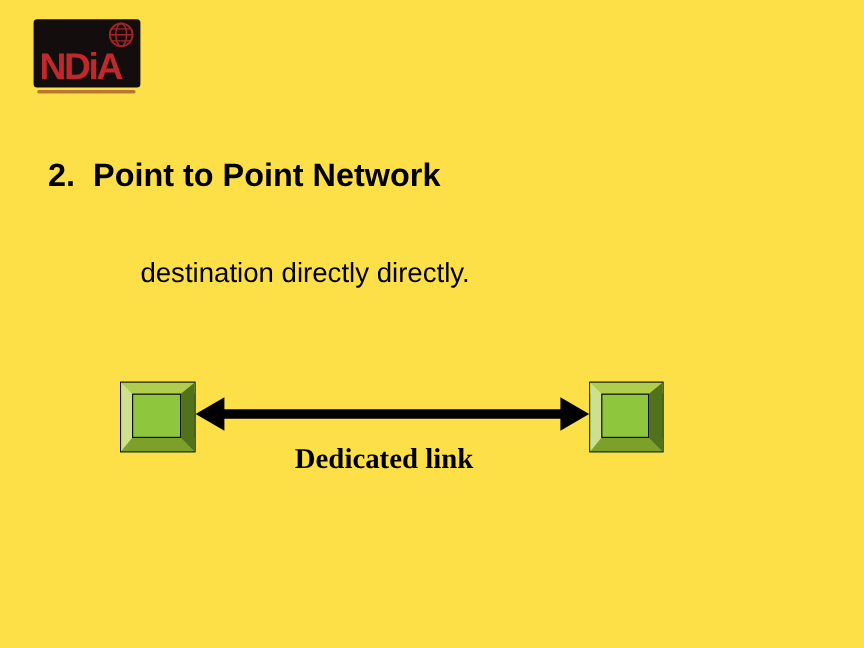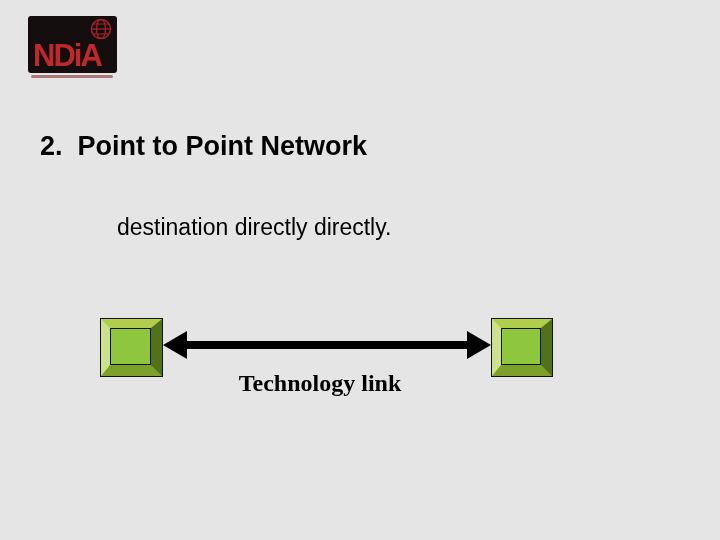--- a/index.html
+++ b/index.html
@@ -1,20 +1,20 @@
 <!DOCTYPE html>
 <html><head>
 <meta charset="utf-8">
 <style>
   html, body { margin: 0; padding: 0; background: #ffffff; }
   .slide {
     position: relative;
     width: 720px;
     height: 540px;
-    background: #e5e5e5;
+    background: #fde047;
     overflow: hidden;
     font-family: "Liberation Sans", sans-serif;
     color: #000000;
   }
 
   
   .logo-box {
     position: absolute;
     left: 28px; top: 16px;
     width: 89px; height: 57px;
@@ -150,16 +150,16 @@
     <svg class="link-arrow" width="336" height="36" viewBox="0 0 336 36" xmlns="http://www.w3.org/2000/svg">
       <polygon points="4,18 28,4 28,14 308,14 308,4 332,18 308,32 308,22 28,22 28,32" fill="#000000"></polygon>
     </svg>
 
     <div class="node node-right">
       <div class="node-bevel">
         <div class="node-face"></div>
       </div>
     </div>
 
-    <div class="link-label">Technology link</div>
+    <div class="link-label">Dedicated link</div>
   </div>
 
 </div>
 
 </body></html>

